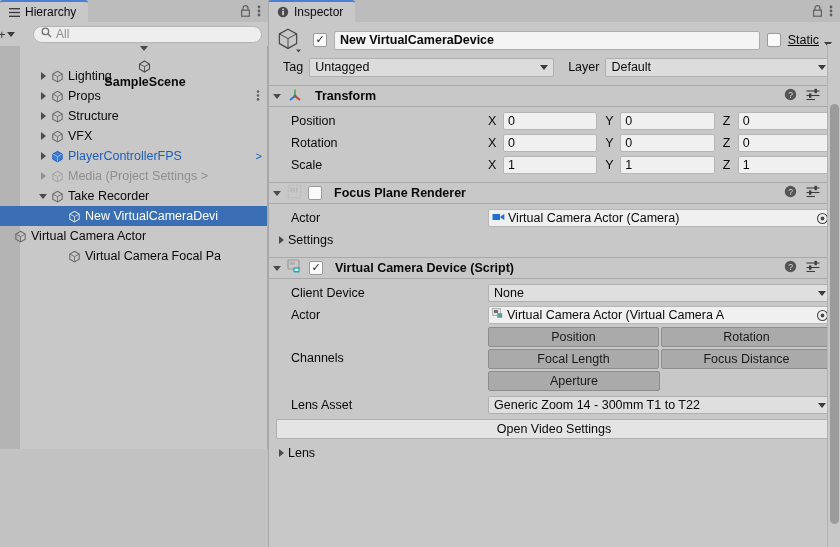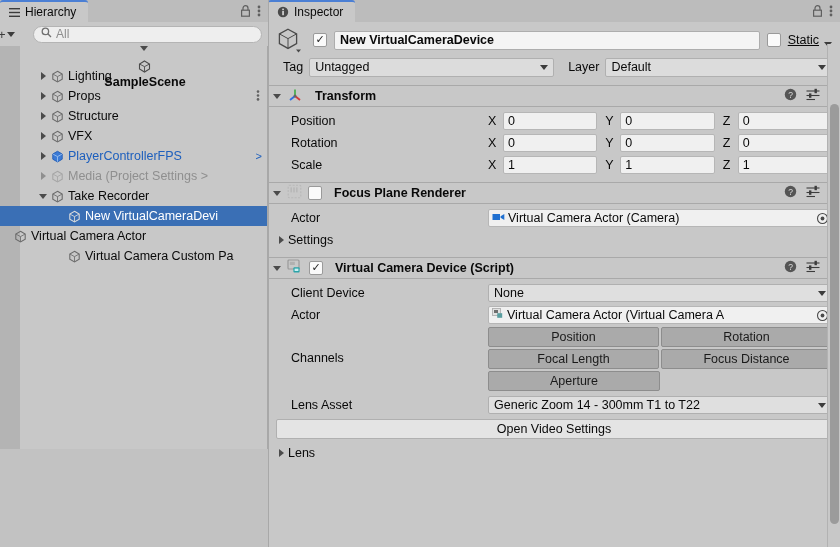--- a/index.html
+++ b/index.html
@@ -386,21 +386,21 @@
       </div>
 
       <div class="row" style="padding-left:54px">
         <span class="tw"></span>
         <span class="ricon">
           <svg width="13" height="13" viewBox="0 0 13 13">
               <path d="M6.5 1.3 11.2 4v5.2L6.5 11.9 1.8 9.2V4z" fill="none" stroke="#6a6a6a" stroke-width="1.1"></path>
               <path d="M2.1 4.2 6.5 6.6 10.9 4.2M6.5 6.6v5.1" fill="none" stroke="#6a6a6a" stroke-width=".85"></path>
             </svg>
         </span>
-        <span class="rlabel">Virtual Camera Custom Pa</span>
+        <span class="rlabel">Virtual Camera Focal Pa</span>
       </div>
 
       <div class="hier-edge"></div>
     </div>
   </div>
 
   <div class="sep-v"></div>
 
   <div id="inspector">
 

